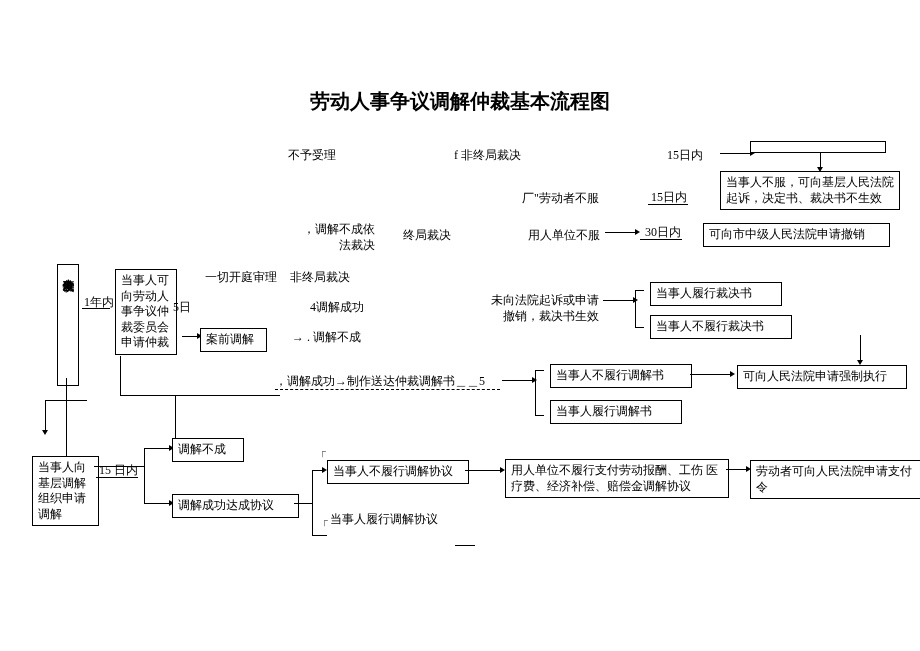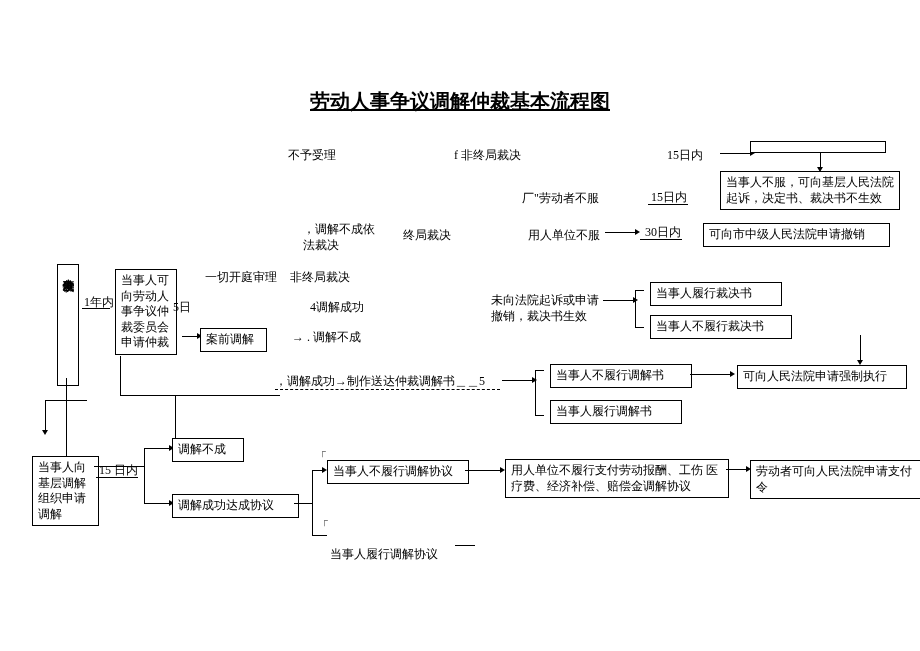--- a/index.html
+++ b/index.html
@@ -15,33 +15,33 @@
     color: #000;
   }
   .title {
     position: absolute;
     top: 88px;
     left: 0;
     width: 920px;
     text-align: center;
     font-size: 20px;
     font-weight: bold;
-    text-decoration: underline;
   }
   .box {
     position: absolute;
     border: 1px solid #000;
     padding: 3px 5px;
     background: #fff;
     line-height: 1.3;
   }
   .label {
     position: absolute;
     line-height: 1.3;
     background: transparent;
+    text-align: right;
   }
   .vtext {
     writing-mode: vertical-rl;
     text-orientation: upright;
   }
   .hline {
     position: absolute;
     height: 1px;
     background: #000;
   }
@@ -178,20 +178,20 @@
 <div class="vline" style="left:120px;top:356px;height:40px"></div>
 
 <div class="hline" style="left:294px;top:503px;width:18px"></div>
 <div class="vline" style="left:312px;top:470px;height:66px"></div>
 <div class="hline arrow-right" style="left:312px;top:470px;width:10px"></div>
 <div class="hline" style="left:312px;top:535px;width:15px"></div>
 
 <div class="label" style="left:315px;top:450px">「</div>
 <div class="box" style="left:327px;top:460px;width:130px">当事人不履行调解协议</div>
 <div class="label" style="left:317px;top:519px">「</div>
-<div class="label" style="left:330px;top:547px">当事人履行调解协议</div>
+<div class="label" style="left:330px;top:512px">当事人履行调解协议</div>
 <div class="hline" style="left:455px;top:545px;width:20px"></div>
 
 <div class="hline arrow-right" style="left:465px;top:470px;width:35px"></div>
 <div class="box" style="left:505px;top:459px;width:212px">用人单位不履行支付劳动报酬、工伤
 医疗费、经济补偿、赔偿金调解协议</div>
 <div class="hline arrow-right" style="left:726px;top:469px;width:20px"></div>
 <div class="box" style="left:750px;top:460px;width:160px;border:1.5px solid #000">劳动者可向人民法院申请支付令</div>
 
 </body></html>

